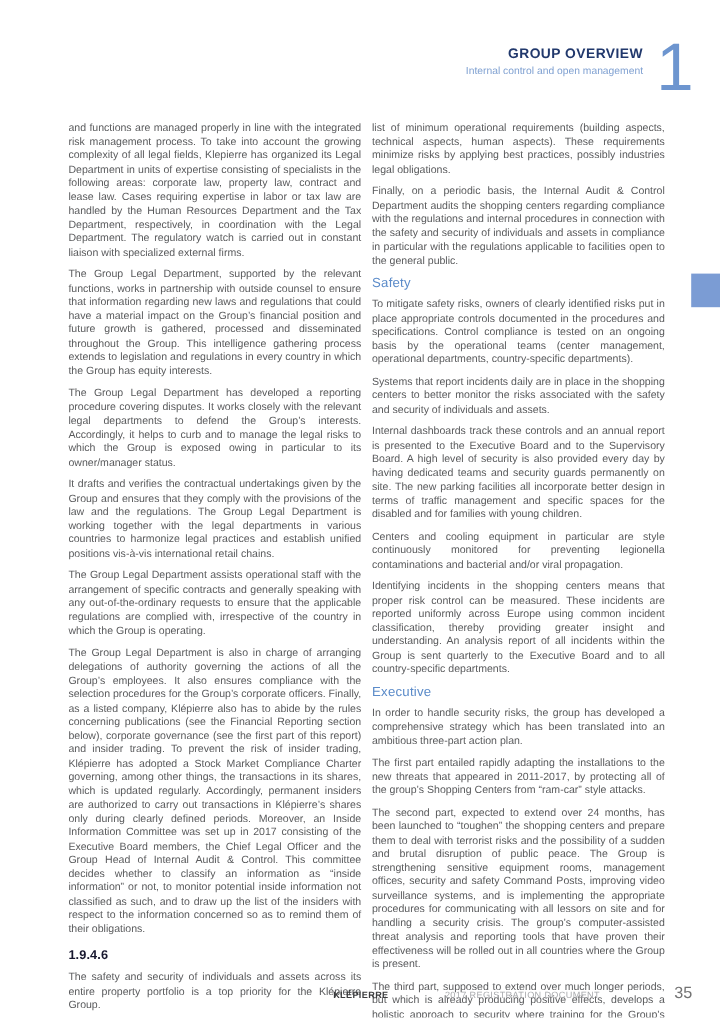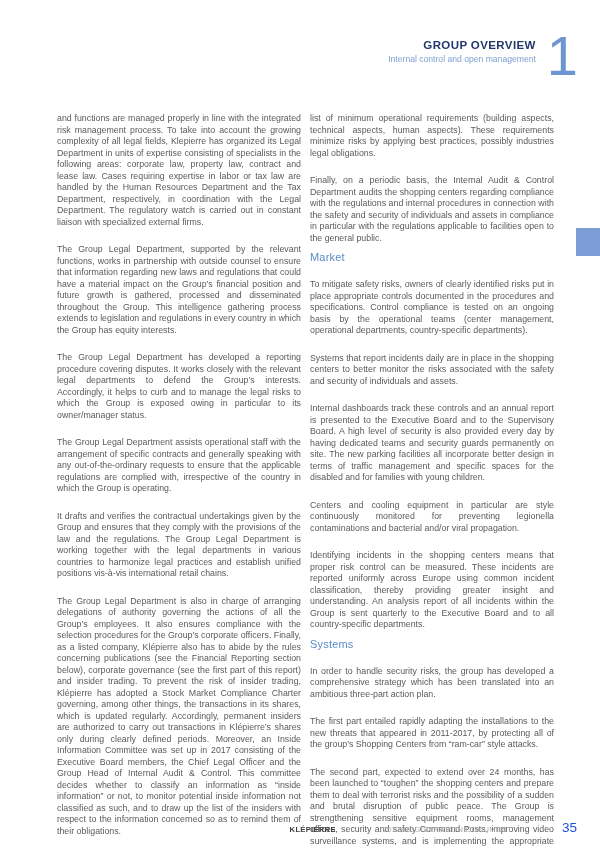--- a/index.html
+++ b/index.html
@@ -54,21 +54,21 @@
   
   .content {
     position: absolute;
     top: 97px; left: 57px;
     width: 497px;
     display: flex;
     gap: 9px;
   }
   .col { width: 244px; }
   .para {
-    margin: 16px 0 7px 0;
+    margin: 4px 0 7px 0;
     font-size: 8.8px;
     line-height: 11.5px;
     color: #595a5c;
     text-align: justify;
   }
   .sub-heading {
     margin: 7px 0 6px 0;
     font-size: 11px;
     font-weight: 400;
     letter-spacing: 0.2px;
@@ -100,23 +100,23 @@
     color: #3b3c3e;
   }
   .footer-doc {
     margin-left: 5px;
     font-size: 7.6px;
     letter-spacing: 0.3px;
     color: #a9abae;
     margin-top: 16px;
   }
   .footer-page {
-    margin-left: 8px;
+    margin-left: 20px;
     font-size: 13.5px;
-    color: #1d4ed8;
+    color: #737373;
   }
 </style>
 </head>
 <body>
 
 <div class="page">
 
   <div class="header">
     <div class="header-titles">
       <div class="page-title">GROUP OVERVIEW</div>
@@ -125,38 +125,38 @@
     <div class="chapter-number">1</div>
   </div>
 
   <div class="side-tab"></div>
 
   <div class="content">
     <div class="col">
         <p class="para">and functions are managed properly in line with the integrated risk management process. To take into account the growing complexity of all legal fields, Klepierre has organized its Legal Department in units of expertise consisting of specialists in the following areas: corporate law, property law, contract and lease law. Cases requiring expertise in labor or tax law are handled by the Human Resources Department and the Tax Department, respectively, in coordination with the Legal Department. The regulatory watch is carried out in constant liaison with specialized external firms.</p>
         <p class="para">The Group Legal Department, supported by the relevant functions, works in partnership with outside counsel to ensure that information regarding new laws and regulations that could have a material impact on the Group’s financial position and future growth is gathered, processed and disseminated throughout the Group. This intelligence gathering process extends to legislation and regulations in every country in which the Group has equity interests.</p>
         <p class="para">The Group Legal Department has developed a reporting procedure covering disputes. It works closely with the relevant legal departments to defend the Group’s interests. Accordingly, it helps to curb and to manage the legal risks to which the Group is exposed owing in particular to its owner/manager status.</p>
+        <p class="para">It drafts and verifies the contractual undertakings given by the Group and ensures that they comply with the provisions of the law and the regulations. The Group Legal Department is working together with the legal departments in various countries to harmonize legal practices and establish unified positions vis-à-vis international retail chains.</p>
         <p class="para">The Group Legal Department assists operational staff with the arrangement of specific contracts and generally speaking with any out-of-the-ordinary requests to ensure that the applicable regulations are complied with, irrespective of the country in which the Group is operating.</p>
-        <p class="para">It drafts and verifies the contractual undertakings given by the Group and ensures that they comply with the provisions of the law and the regulations. The Group Legal Department is working together with the legal departments in various countries to harmonize legal practices and establish unified positions vis-à-vis international retail chains.</p>
         <p class="para">The Group Legal Department is also in charge of arranging delegations of authority governing the actions of all the Group’s employees. It also ensures compliance with the selection procedures for the Group’s corporate officers. Finally, as a listed company, Klépierre also has to abide by the rules concerning publications (see the Financial Reporting section below), corporate governance (see the first part of this report) and insider trading. To prevent the risk of insider trading, Klépierre has adopted a Stock Market Compliance Charter governing, among other things, the transactions in its shares, which is updated regularly. Accordingly, permanent insiders are authorized to carry out transactions in Klépierre’s shares only during clearly defined periods. Moreover, an Inside Information Committee was set up in 2017 consisting of the Executive Board members, the Chief Legal Officer and the Group Head of Internal Audit &amp; Control. This committee decides whether to classify an information as “inside information” or not, to monitor potential inside information not classified as such, and to draw up the list of the insiders with respect to the information concerned so as to remind them of their obligations.</p>
         <div class="num-heading">
           <span>1.9.4.6</span>
         </div>
         <p class="para">The safety and security of individuals and assets across its entire property portfolio is a top priority for the Klépierre Group.</p>
       </div>
     <div class="col">
         <p class="para">list of minimum operational requirements (building aspects, technical aspects, human aspects). These requirements minimize risks by applying best practices, possibly industries legal obligations.</p>
         <p class="para">Finally, on a periodic basis, the Internal Audit &amp; Control Department audits the shopping centers regarding compliance with the regulations and internal procedures in connection with the safety and security of individuals and assets in compliance in particular with the regulations applicable to facilities open to the general public.</p>
-        <div class="sub-heading">Market</div>
+        <div class="sub-heading">Safety</div>
         <p class="para">To mitigate safety risks, owners of clearly identified risks put in place appropriate controls documented in the procedures and specifications. Control compliance is tested on an ongoing basis by the operational teams (center management, operational departments, country-specific departments).</p>
         <p class="para">Systems that report incidents daily are in place in the shopping centers to better monitor the risks associated with the safety and security of individuals and assets.</p>
         <p class="para">Internal dashboards track these controls and an annual report is presented to the Executive Board and to the Supervisory Board. A high level of security is also provided every day by having dedicated teams and security guards permanently on site. The new parking facilities all incorporate better design in terms of traffic management and specific spaces for the disabled and for families with young children.</p>
         <p class="para">Centers and cooling equipment in particular are style continuously monitored for preventing legionella contaminations and bacterial and/or viral propagation.</p>
         <p class="para">Identifying incidents in the shopping centers means that proper risk control can be measured. These incidents are reported uniformly across Europe using common incident classification, thereby providing greater insight and understanding. An analysis report of all incidents within the Group is sent quarterly to the Executive Board and to all country-specific departments.</p>
-        <div class="sub-heading">Systems</div>
+        <div class="sub-heading">Executive</div>
         <p class="para">In order to handle security risks, the group has developed a comprehensive strategy which has been translated into an ambitious three-part action plan.</p>
         <p class="para">The first part entailed rapidly adapting the installations to the new threats that appeared in 2011-2017, by protecting all of the group’s Shopping Centers from “ram-car” style attacks.</p>
         <p class="para">The second part, expected to extend over 24 months, has been launched to “toughen” the shopping centers and prepare them to deal with terrorist risks and the possibility of a sudden and brutal disruption of public peace. The Group is strengthening sensitive equipment rooms, management offices, security and safety Command Posts, improving video surveillance systems, and is implementing the appropriate procedures for communicating with all lessors on site and for handling a security crisis. The group’s computer-assisted threat analysis and reporting tools that have proven their effectiveness will be rolled out in all countries where the Group is present.</p>
         <p class="para">The third part, supposed to extend over much longer periods, but which is already producing positive effects, develops a holistic approach to security where training for the Group’s employees, close relations at each management level with institutional security contributors, innovation and technological watch, benchmarking and cooperation with the security departments of other groups in different industries, participation in the security works of the representative bodies of the profession (CNCC and ICSC), should help to increase the general level of resilience by placing Shopping Centers at the heart of a genuine “security ecosystem.”</p>
       </div>
   </div>
 
   <div class="footer">
     <span class="footer-brand">KLÉPIERRE</span>
     <span class="footer-doc">2017 REGISTRATION DOCUMENT</span>

